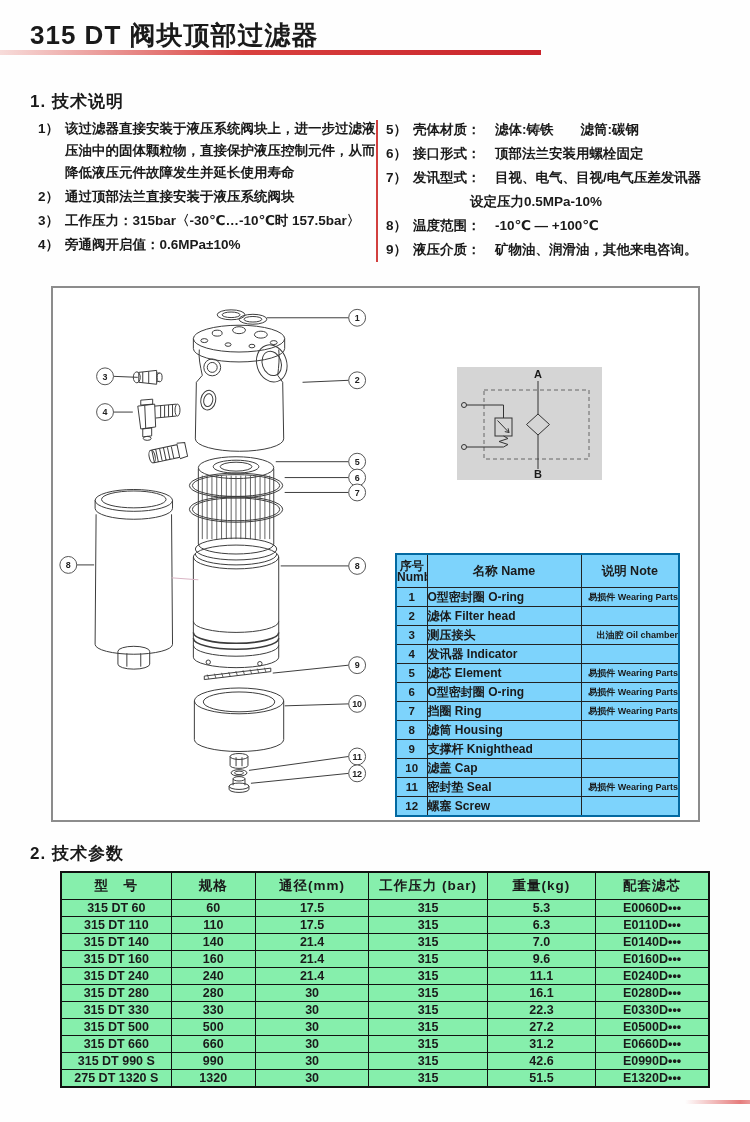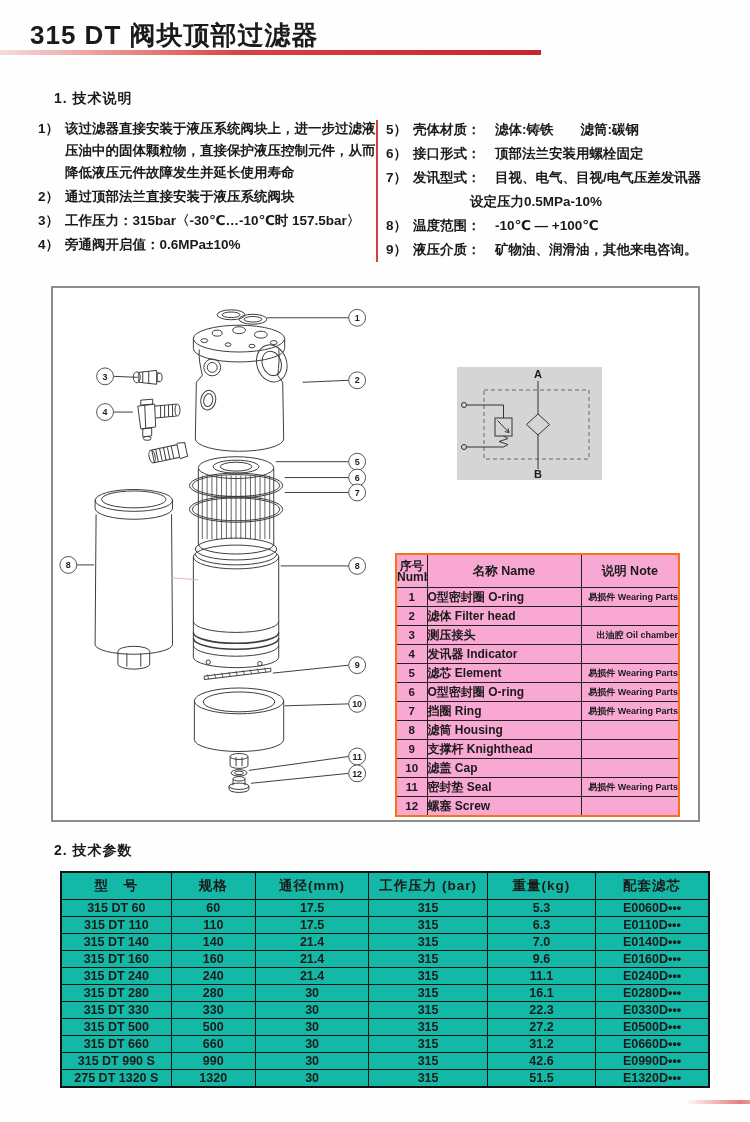--- a/index.html
+++ b/index.html
@@ -6,21 +6,21 @@
   #page{position:relative;width:750px;height:1122px;background:#fefefe;overflow:hidden;
         font-family:"Liberation Sans","DejaVu Sans",sans-serif;color:#1a1a1a;}
   .abs{position:absolute;}
 
   
   .title{left:30px;top:18px;font-size:26px;font-weight:bold;letter-spacing:1px;}
   .title-rule{left:0;top:50px;width:541px;height:5px;
               background:linear-gradient(to right,#f7dcda 0%,#d9413f 45%,#c9242b 100%);}
 
   
-  .sec-head{font-size:14px;font-weight:bold;letter-spacing:1px;margin-left:24px;}
+  .sec-head{font-size:17px;font-weight:bold;letter-spacing:1px;}
 
   
   .notes-left{left:38px;top:118px;width:340px;}
   .notes-right{left:386px;top:118px;width:358px;}
   .note-item{display:flex;font-size:13.5px;font-weight:bold;line-height:22px;margin-bottom:2px;}
   .note-num{flex:0 0 27px;}
   .note-text{flex:1;}
   .nr-item{display:flex;font-size:13.5px;font-weight:bold;line-height:24px;}
   .nr-num{flex:0 0 27px;}
   .nr-label{flex:0 0 82px;}
@@ -40,33 +40,33 @@
 
   
   .schematic{left:404px;top:79px;width:145px;height:113px;background:#d5d5d5;}
   .schematic svg{position:absolute;left:0;top:0;}
   .sch-line{stroke:#333;stroke-width:1;fill:none;}
   .sch-port{font-family:"Liberation Sans","DejaVu Sans",sans-serif;font-size:11px;
             font-weight:bold;fill:#1a1a1a;text-anchor:middle;}
 
   
   .parts-table{left:342px;top:265px;width:283px;border-collapse:collapse;table-layout:fixed;
-               border:2px solid #f97316;background:#f9a8d4;}
+               border:2px solid #0369a1;background:#7dd3fc;}
   .parts-table th,.parts-table td{border:1px solid #222;padding:0;overflow:hidden;white-space:nowrap;}
   .parts-table th{height:32px;font-size:12.5px;font-weight:bold;text-align:center;}
   .pt-num-cn{display:block;font-size:12px;line-height:13px;}
   .pt-num-en{display:block;font-size:12px;line-height:9px;font-weight:bold;}
   .parts-table td{height:18px;}
   .pt-cell-num{font-size:11.5px;font-weight:bold;text-align:center;}
   .pt-cell-name{font-size:12px;font-weight:bold;text-align:left;padding-left:8px;margin-top:48px;}
   .pt-cell-note{font-size:9px;font-weight:bold;text-align:right;padding-left:3px;}
 
   
   .spec-table{left:60px;top:871px;width:650px;border-collapse:collapse;table-layout:fixed;
-              border:2px solid #111;background:#14b8a6;}
+              border:2px solid #111;background:#86efac;}
   .spec-table th,.spec-table td{border:1px solid #111;padding:0;text-align:center;
               overflow:hidden;white-space:nowrap;}
   .spec-table th{height:26px;font-size:13.5px;font-weight:bold;letter-spacing:1px;}
   .spec-table td{height:16px;font-size:12.5px;font-weight:bold;}
 
   
   .footer-accent{left:685px;top:1100px;width:65px;height:4px;
                  background:linear-gradient(to right,rgba(229,93,90,0) 0%,rgba(219,70,70,0.7) 85%,rgba(219,70,70,0.55) 100%);}
 </style>
 </head>

